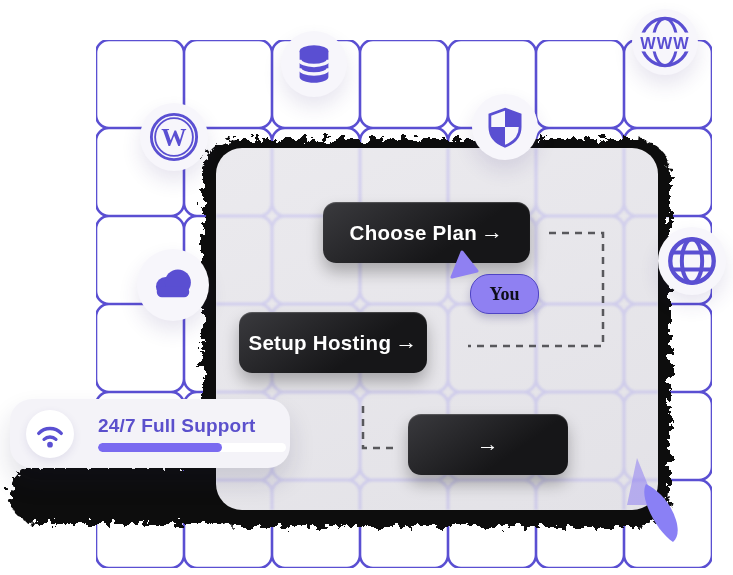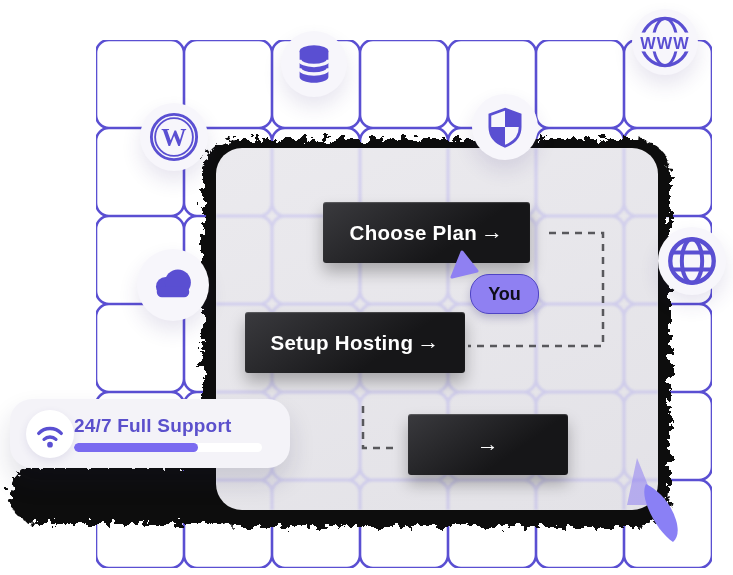--- a/index.html
+++ b/index.html
@@ -20,41 +20,41 @@
   .scribble-fill{fill:var(--scribble);}
 
   .flow-card{position:absolute;left:216px;top:148px;width:442px;height:362px;border-radius:26px;
     background:linear-gradient(160deg,#ebeaee 0%,#e3e2e7 100%);z-index:3;overflow:hidden;}
   .flow-card svg{position:absolute;left:0;top:0;filter:blur(1.3px);}
 
   svg.connectors{position:absolute;left:0;top:0;z-index:4;}
   .connector-path{stroke:var(--connector);stroke-width:2.5;fill:none;stroke-dasharray:7 6;}
 
   .step-btn{position:absolute;z-index:5;display:flex;align-items:center;justify-content:center;gap:4px;
-    background:linear-gradient(145deg,#3a3a3e 0%,#161618 65%);border-radius:3px;
+    background:linear-gradient(145deg,#3a3a3e 0%,#161618 65%);border-radius:13px;
     box-shadow:inset 0 1px 1px rgba(255,255,255,0.18), 0 9px 16px rgba(0,0,0,0.28);
     color:var(--button-text);font-size:20.5px;font-weight:700;letter-spacing:0.3px;cursor:pointer;}
   .step-arrow{font-size:22px;font-weight:700;transform:translateY(-1px);}
 
   .you-badge{position:absolute;left:470px;top:274px;width:67px;height:38px;z-index:6;
     background:var(--accent-light);border:1.5px solid #4f44c4;border-radius:19px;
     display:flex;align-items:center;justify-content:center;color:#0d0d18;
-    font-size:18px;font-weight:700;box-shadow:0 4px 8px rgba(40,30,110,0.25);}
+    font-size:18px;font-weight:700;box-shadow:0 4px 8px rgba(40,30,110,0.25);font-family:Liberation Serif, serif;}
   svg.cursor{position:absolute;left:450px;top:250px;z-index:6;}
 
   .badge-circle{position:absolute;z-index:7;border-radius:50%;background:var(--badge-bg);
     display:flex;align-items:center;justify-content:center;
     box-shadow:0 10px 20px rgba(55,45,120,0.12);}
   .icon-fill{fill:var(--accent);}
   .icon-stroke{stroke:var(--accent);fill:none;}
   .icon-cut{stroke:var(--badge-bg);fill:none;}
 
   .support-pill{position:absolute;left:10px;top:399px;width:280px;height:69px;z-index:8;
     background:var(--support-bg);border-radius:22px;display:flex;align-items:center;
-    gap:0;padding:0 14px 0 16px;box-sizing:border-box;cursor:pointer;
+    gap:24px;padding:0 14px 0 16px;box-sizing:border-box;cursor:pointer;
     box-shadow:0 14px 26px rgba(30,25,70,0.14);}
   .wifi-circle{width:48px;height:48px;border-radius:50%;background:#ffffff;flex:0 0 auto;
     display:flex;align-items:center;justify-content:center;box-shadow:0 3px 8px rgba(60,50,130,0.10);}
   .support-col{display:flex;flex-direction:column;}
   .support-label{color:var(--support-text);font-size:19px;font-weight:700;letter-spacing:0.2px;}
   .support-track{margin-top:6px;width:188px;height:9px;border-radius:5px;background:#ffffff;overflow:hidden;}
   .support-fill{height:100%;border-radius:5px;background:var(--progress-fill);}
 
   svg.swoosh{position:absolute;left:615px;top:448px;z-index:9;}
 </style>
@@ -98,21 +98,21 @@
 
   <svg class="connectors" width="733" height="575">
     <path class="connector-path" d="M549 233 L603 233 L603 346 L468 346"></path>
     <path class="connector-path" d="M363 406 L363 448 L399 448"></path>
   </svg>
 
   <div class="step-btn" style="left:323px;top:202px;width:207px;height:61px">
     <span class="step-label">Choose Plan</span>
     <span class="step-arrow">→</span>
   </div>
-  <div class="step-btn" style="left:245px;top:312px;width:220px;height:61px">
+  <div class="step-btn" style="left:239px;top:312px;width:188px;height:61px">
     <span class="step-label">Setup Hosting</span>
     <span class="step-arrow">→</span>
   </div>
   <div class="step-btn" style="left:408px;top:414px;width:160px;height:61px">
     <span class="step-arrow">→</span>
   </div>
 
   <svg class="cursor" width="30" height="30">
     <polygon points="12,2 2,27 27,21" fill="var(--accent-light)" stroke="var(--accent-light)" stroke-width="3" stroke-linejoin="round"></polygon>
   </svg>

